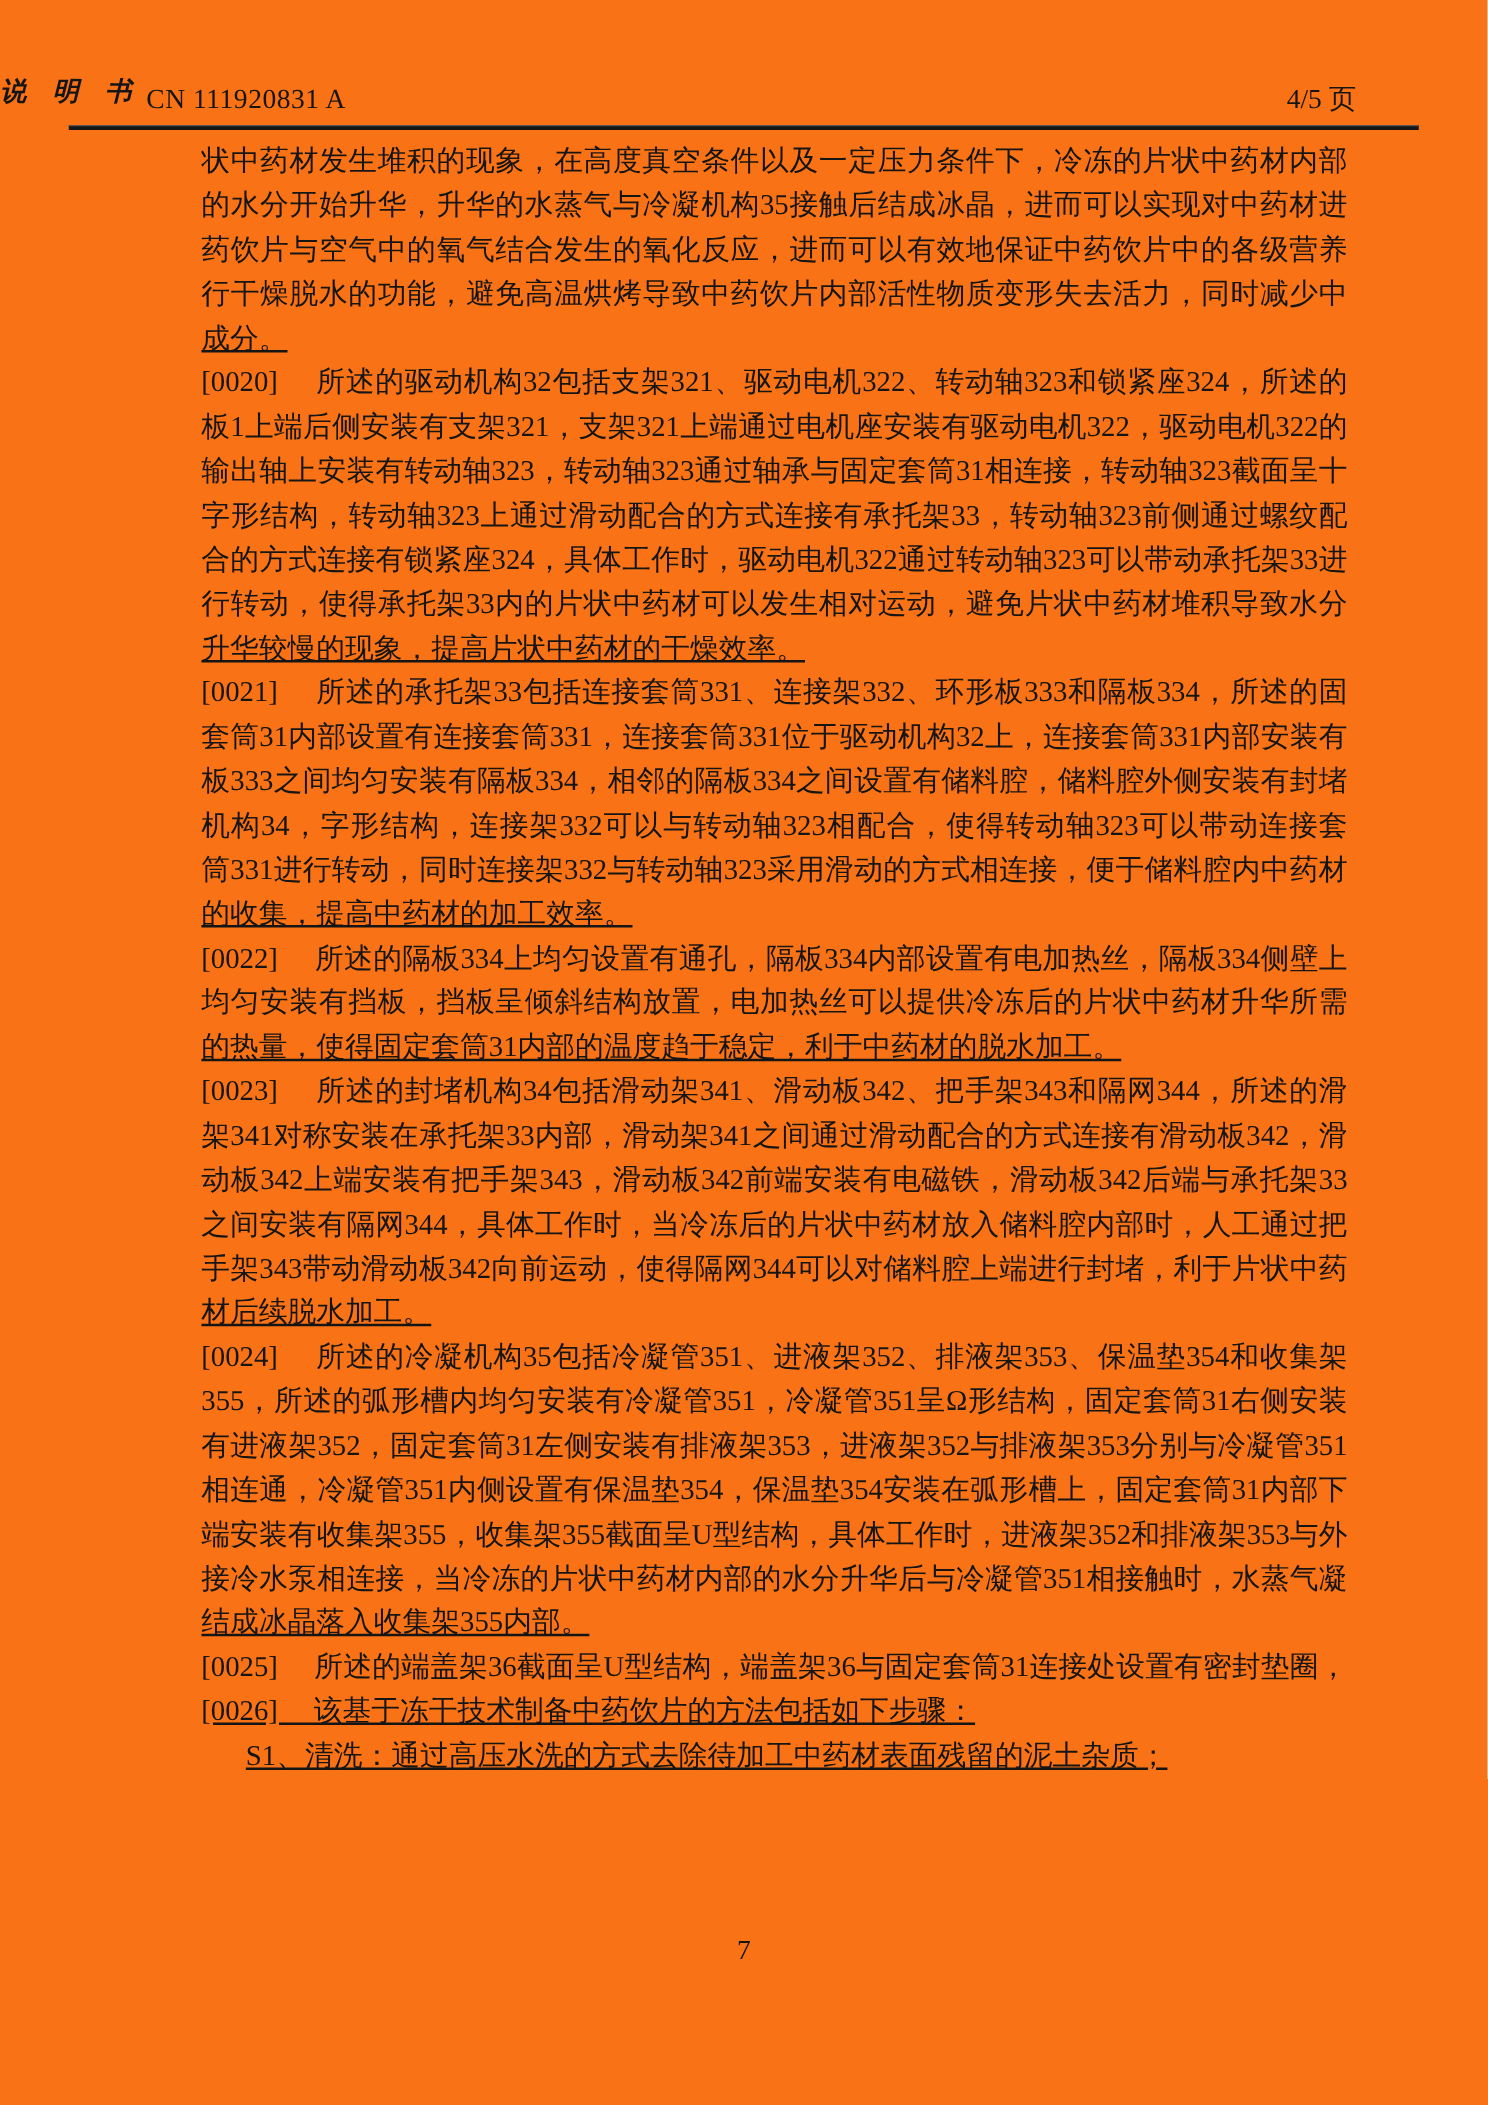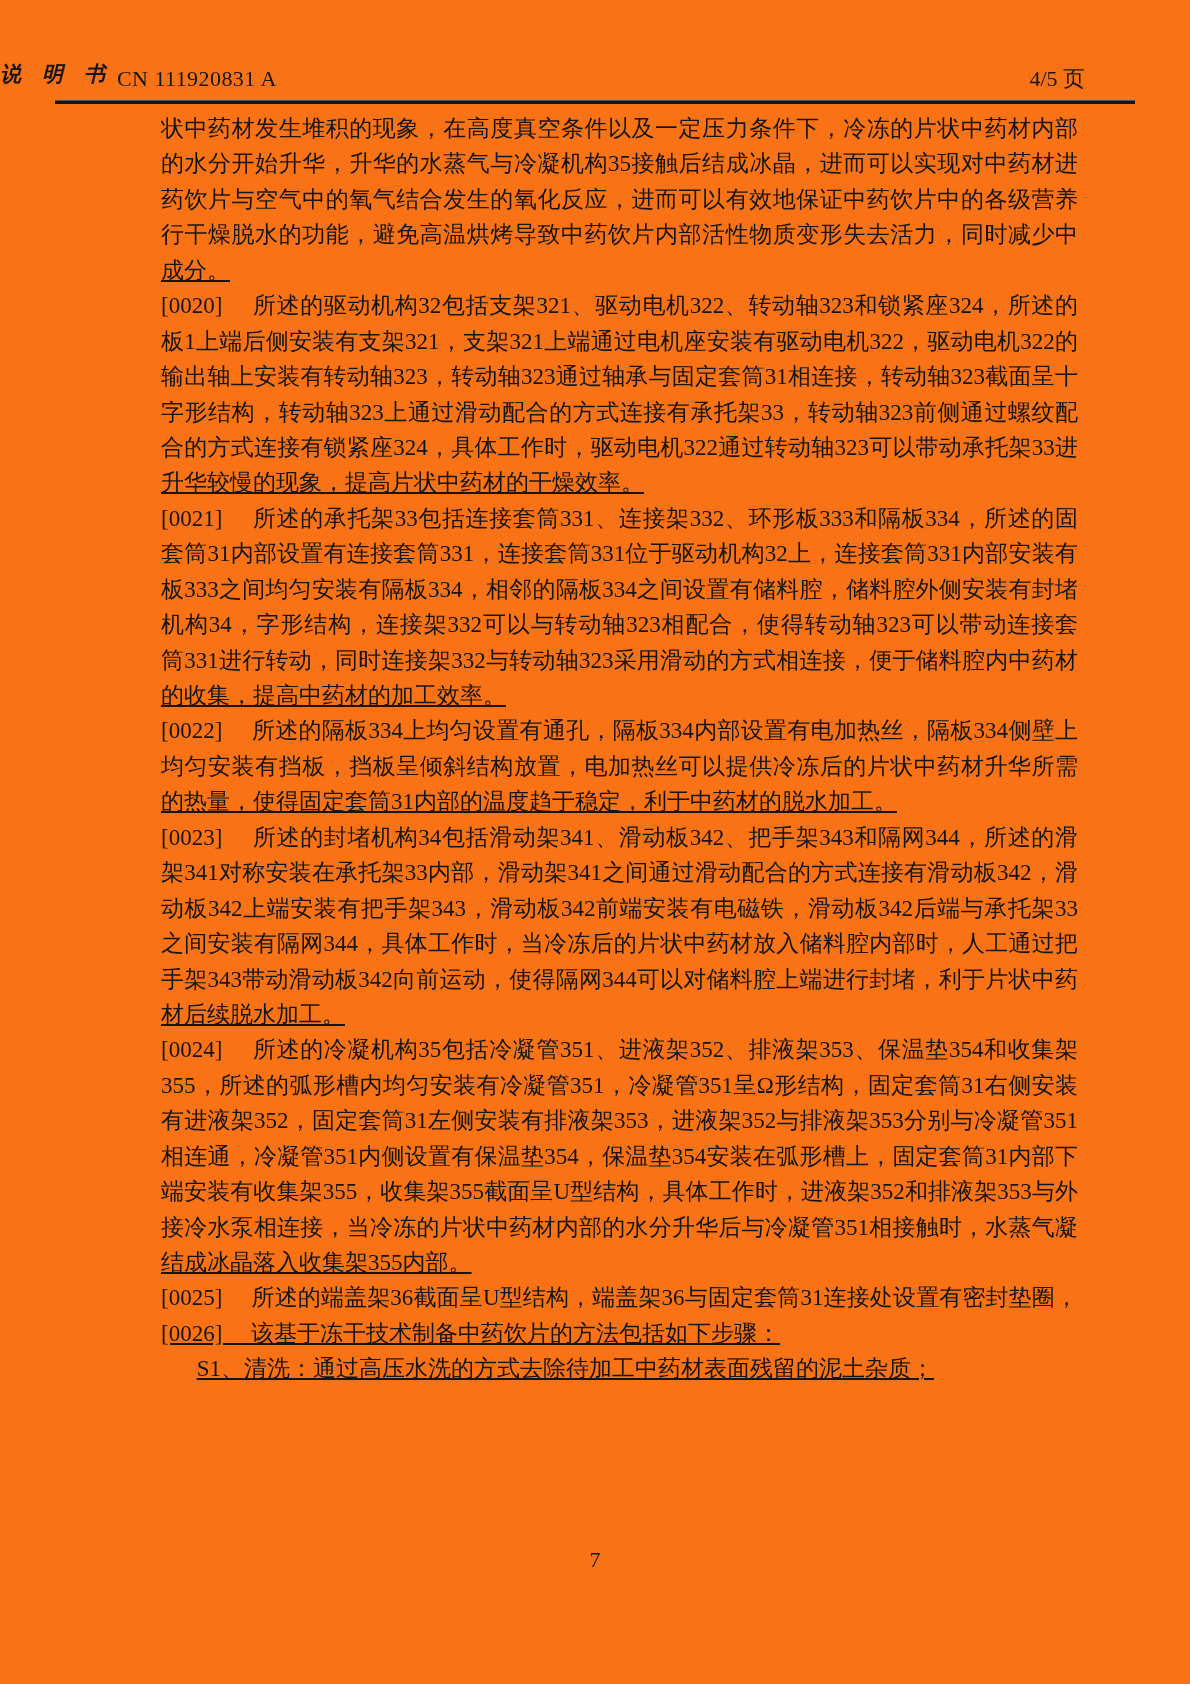--- a/index.html
+++ b/index.html
@@ -94,20 +94,21 @@
       <div class="line">状中药材发生堆积的现象，在高度真空条件以及一定压力条件下，冷冻的片状中药材内部</div>
       <div class="line">的水分开始升华，升华的水蒸气与冷凝机构35接触后结成冰晶，进而可以实现对中药材进</div>
       <div class="line">药饮片与空气中的氧气结合发生的氧化反应，进而可以有效地保证中药饮片中的各级营养</div>
       <div class="line">行干燥脱水的功能，避免高温烘烤导致中药饮片内部活性物质变形失去活力，同时减少中</div>
       <div class="line last">成分。</div>
       <div class="line">[0020]　 所述的驱动机构32包括支架321、驱动电机322、转动轴323和锁紧座324，所述的底</div>
       <div class="line">板1上端后侧安装有支架321，支架321上端通过电机座安装有驱动电机322，驱动电机322的</div>
       <div class="line">输出轴上安装有转动轴323，转动轴323通过轴承与固定套筒31相连接，转动轴323截面呈十</div>
       <div class="line">字形结构，转动轴323上通过滑动配合的方式连接有承托架33，转动轴323前侧通过螺纹配</div>
       <div class="line">合的方式连接有锁紧座324，具体工作时，驱动电机322通过转动轴323可以带动承托架33进</div>
+      <div class="line">行转动，使得承托架33内的片状中药材可以发生相对运动，避免片状中药材堆积导致水分</div>
       <div class="line last">升华较慢的现象，提高片状中药材的干燥效率。</div>
       <div class="line">[0021]　 所述的承托架33包括连接套筒331、连接架332、环形板333和隔板334，所述的固定</div>
       <div class="line">套筒31内部设置有连接套筒331，连接套筒331位于驱动机构32上，连接套筒331内部安装有</div>
       <div class="line">板333之间均匀安装有隔板334，相邻的隔板334之间设置有储料腔，储料腔外侧安装有封堵</div>
       <div class="line">机构34，字形结构，连接架332可以与转动轴323相配合，使得转动轴323可以带动连接套</div>
       <div class="line">筒331进行转动，同时连接架332与转动轴323采用滑动的方式相连接，便于储料腔内中药材</div>
       <div class="line last">的收集，提高中药材的加工效率。</div>
       <div class="line">[0022]　 所述的隔板334上均匀设置有通孔，隔板334内部设置有电加热丝，隔板334侧壁上</div>
       <div class="line">均匀安装有挡板，挡板呈倾斜结构放置，电加热丝可以提供冷冻后的片状中药材升华所需</div>
       <div class="line last">的热量，使得固定套筒31内部的温度趋于稳定，利于中药材的脱水加工。</div>

